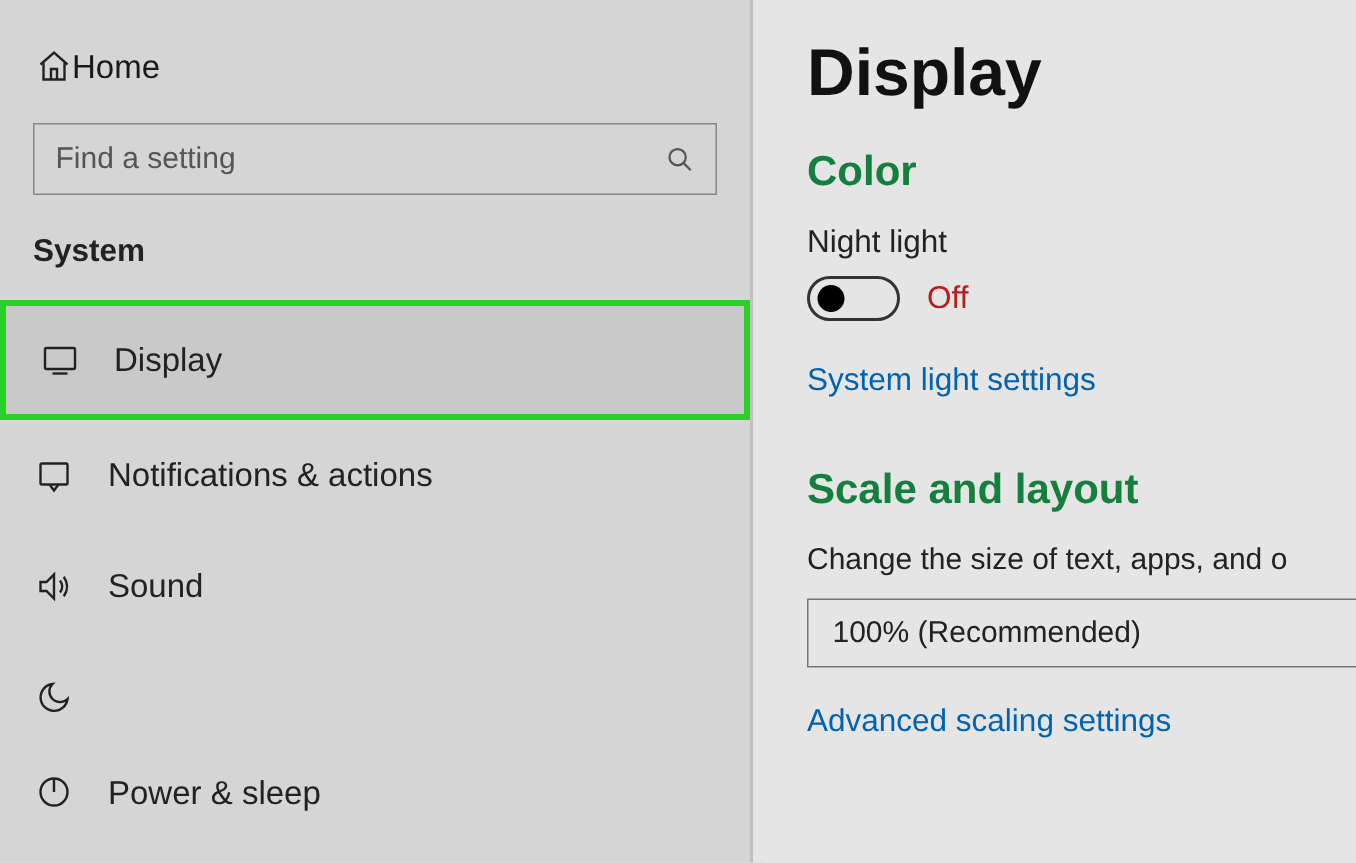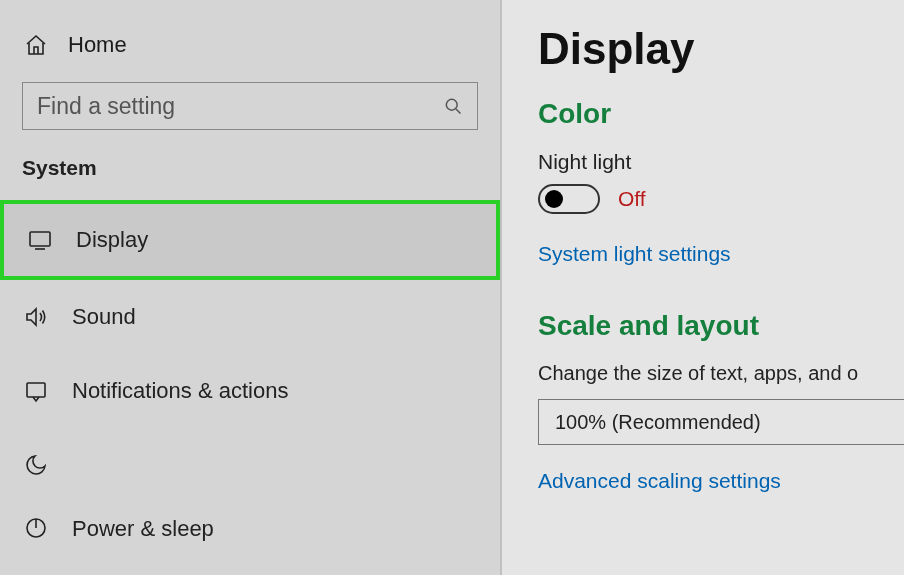--- a/index.html
+++ b/index.html
@@ -14,41 +14,40 @@
   .sidebar {
     width: 502px;
     background: #d5d5d5;
     display: flex;
     flex-direction: column;
     padding-top: 22px;
     border-right: 2px solid #c0c0c0;
   }
   .home-row {
     display: flex;
-    align-items: center;
-    gap: 20px;
+    align-items: flex-start;
     padding: 10px 24px 24px 24px;
   }
   .home-row .icon { width: 24px; height: 24px; }
   .home-label { font-size: 22px; color: #1a1a1a; }
   .search-wrap { padding: 0 22px 22px 22px; }
   .search-box {
     width: 100%;
     height: 48px;
     border: 1px solid #888;
     background: #d5d5d5;
     display: flex;
     align-items: center;
     padding: 0 14px;
   }
   .search-input {
     flex: 1;
     border: none;
     background: transparent;
-    font-size: 23px;
+    font-size: 20px;
     color: #555;
     outline: none;
   }
   .search-input::placeholder { color: #555; }
   .search-icon { width: 20px; height: 20px; }
   .section-label {
     font-size: 21px;
     font-weight: 600;
     color: #222;
     padding: 4px 22px 20px 22px;
@@ -183,36 +182,36 @@
         <rect x="2" y="4" width="20" height="14" rx="1"></rect>
         <line x1="7" y1="21" x2="17" y2="21"></line>
       </svg>
     </span>
     <span>Display</span>
   </div>
 
   <div class="nav-item">
     <span class="icon">
       <svg viewBox="0 0 24 24" width="24" height="24" fill="none" stroke="#222" stroke-width="1.6">
+        <rect x="3" y="4" width="18" height="14" rx="1"></rect>
+        <path d="M9 18 L12 22 L15 18"></path>
+      </svg>
+    </span>
+    <span>Notifications &amp; actions</span>
+  </div>
+
+  <div class="nav-item">
+    <span class="icon">
+      <svg viewBox="0 0 24 24" width="24" height="24" fill="none" stroke="#222" stroke-width="1.6">
         <path d="M3 9 H7 L12 4 V20 L7 15 H3 Z"></path>
         <path d="M16 8 Q19 12 16 16"></path>
         <path d="M18.5 5.5 Q23 12 18.5 18.5"></path>
       </svg>
     </span>
     <span>Sound</span>
-  </div>
-
-  <div class="nav-item">
-    <span class="icon">
-      <svg viewBox="0 0 24 24" width="24" height="24" fill="none" stroke="#222" stroke-width="1.6">
-        <rect x="3" y="4" width="18" height="14" rx="1"></rect>
-        <path d="M9 18 L12 22 L15 18"></path>
-      </svg>
-    </span>
-    <span>Notifications &amp; actions</span>
   </div>
 
   <div class="nav-item">
     <span class="icon">
       <svg viewBox="0 0 24 24" width="24" height="24" fill="none" stroke="#222" stroke-width="1.6">
         <path d="M21 13 A9 9 0 1 1 11 3 A7 7 0 0 0 21 13 Z"></path>
       </svg>
     </span>
   </div>
 

